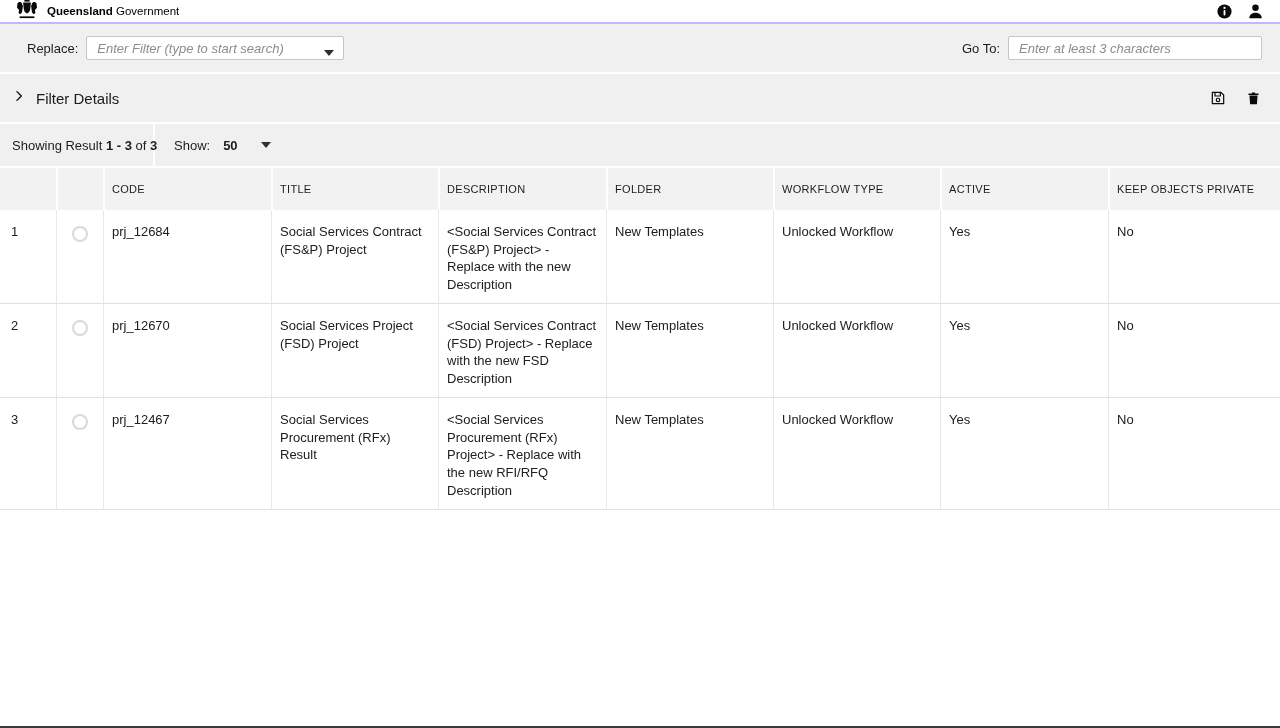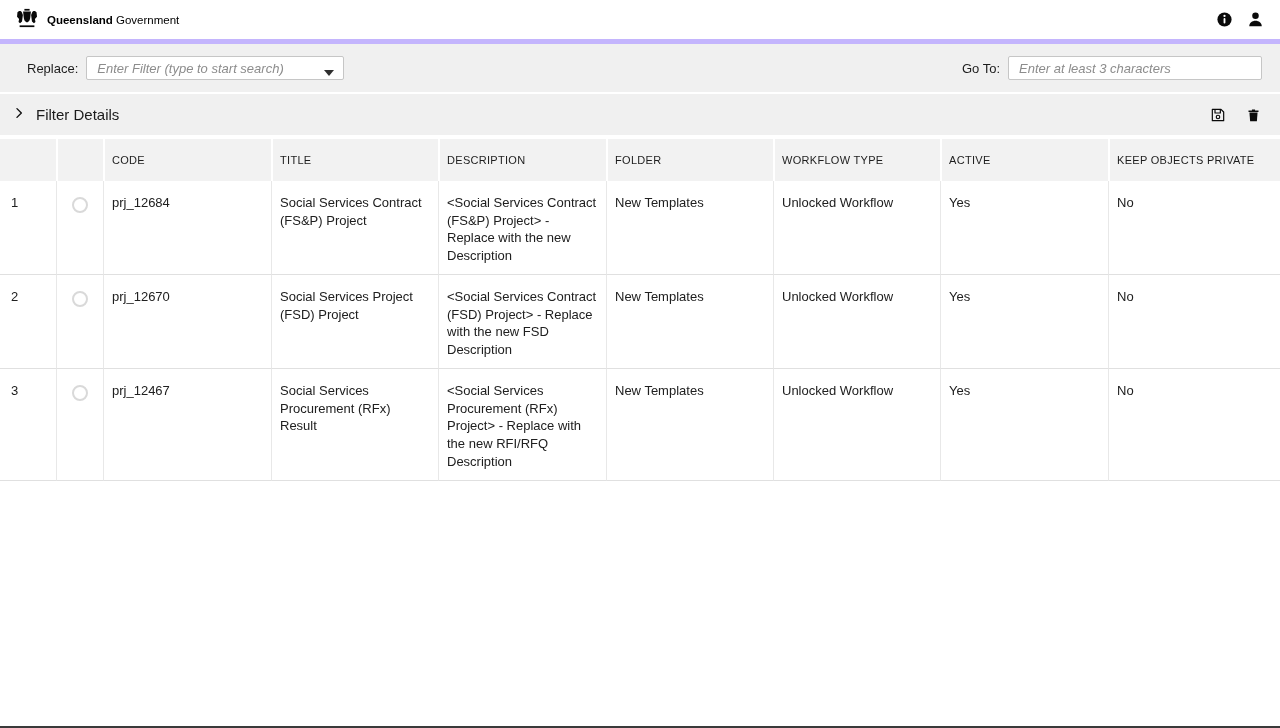--- a/index.html
+++ b/index.html
@@ -1,22 +1,22 @@
 <!DOCTYPE html>
 <html><head>
 <meta charset="utf-8">
 <style>
   * { margin:0; padding:0; box-sizing:border-box; }
   html,body { width:1280px; height:728px; background:#fff; overflow:hidden;
     font-family:"Liberation Sans", sans-serif; color:#1f1f1f; }
   .page { position:relative; width:1280px; height:728px; background:#fff; }
 
   
-  .topbar { height:44px; display:flex; align-items:center; justify-content:space-between;
-    padding:0 16px 0 14px; background:#fff; border-bottom:5px solid #c4b5fd; }
+  .topbar { height:24px; display:flex; align-items:center; justify-content:space-between;
+    padding:0 16px 0 14px; background:#fff; border-bottom:2px solid #c4b5fd; }
   .logo { display:flex; align-items:center; gap:7px; }
   .logo-text { font-size:11.5px; color:#000; }
   .logo-text b { font-weight:700; }
   .topbar-icons { display:flex; align-items:center; gap:13px; }
   .icon-btn { width:18px; height:18px; display:flex; align-items:center; justify-content:center; cursor:pointer; }
 
   
   .title-row { height:45px; display:flex; align-items:center; justify-content:space-between;
     padding:0 17px 0 16px; background:#fff; }
   .page-title { font-size:17px; font-weight:700; color:#1a1a1a; letter-spacing:.2px; }
@@ -43,21 +43,21 @@
   .w-goto { width:254px; }
   .w-filterby { width:160px; }
   .caret { width:0; height:0; border-left:5px solid transparent; border-right:5px solid transparent;
     border-top:6px solid #2f2f2f; }
   .caret-in { position:absolute; right:9px; top:13px; }
   .select-box { position:relative; cursor:pointer; }
   .select-value { font-size:13px; color:#3a3a3a; padding:0 10px; }
   .funnel { margin-left:14px; cursor:pointer; display:flex; align-items:center; }
 
   
-  .band-details { height:41px; display:flex; align-items:center; justify-content:space-between;
+  .band-details { height:48px; display:flex; align-items:center; justify-content:space-between;
     padding:0 18px 0 12px;gap:48px; }
   .details-left { display:flex; align-items:center; gap:10px; cursor:pointer; }
   .details-label { font-size:15px; color:#1a1a1a; }
   .details-icons { display:flex; align-items:center; gap:17px; }
 
   
   .band-results { height:42px; display:flex; align-items:stretch; }
   .results-left { width:155px; display:flex; align-items:center; padding-left:12px;
     border-right:2px solid #fff; font-size:13px; color:#1c1c1c; white-space:nowrap; }
   .results-left b, .results-right b { font-weight:700; }
@@ -158,20 +158,30 @@
         <svg width="15" height="16" viewBox="0 0 24 24" fill="#0a0a0a">
           <path d="M5.5 8h13l-1.1 14H6.6L5.5 8z"></path>
           <path d="M9.5 3h5v1.8h5.5v2.4H4V4.8h5.5V3z"></path>
         </svg>
       </span>
     </div>
   </div>
 
   <div class="gap"></div>
 
+  <div class="band band-results">
+    <div class="results-left">
+      <span>Showing Result</span>&nbsp;<b>1 - 3</b>&nbsp;<span>of</span>&nbsp;<b>3</b>
+    </div>
+    <div class="results-right">
+      <span>Show:</span>
+      <span class="show-value">50</span>
+      <span class="caret show-caret"></span>
+    </div>
+  </div>
 
   <div class="gap"></div>
 
   <table>
     <colgroup>
       <col style="width:56px">
         <col style="width:47px">
         <col style="width:168px">
       <col style="width:167px">
         <col style="width:168px">

